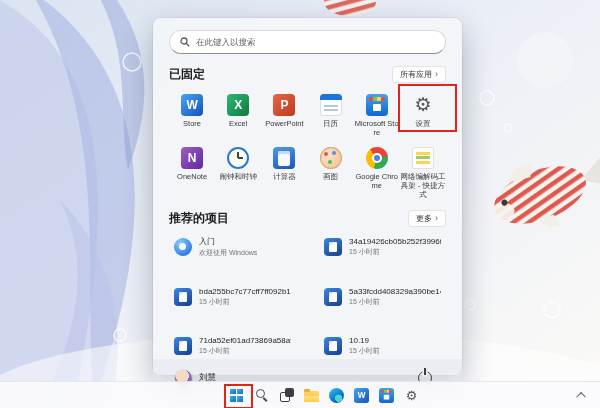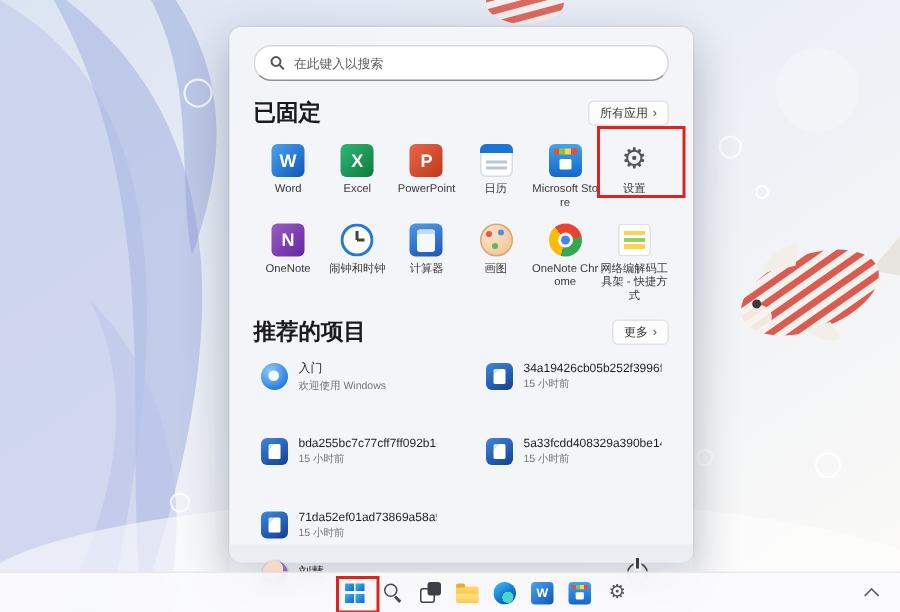--- a/index.html
+++ b/index.html
@@ -13,21 +13,21 @@
     background:rgba(243,245,248,0.97);border-radius:8px;
     box-shadow:0 12px 30px rgba(20,30,60,0.30),0 0 0 1px rgba(0,0,0,0.05);}
   .search-bar{height:22px;background:#fff;border:1px solid #d9d9d9;border-bottom-color:#8f8f8f;
     border-radius:12px;display:flex;align-items:center;gap:6px;padding:0 10px;flex:none;}
   .search-input{border:0;outline:0;background:transparent;flex:1;font-size:8.5px;color:#333;
     font-family:inherit;padding:0;}
   .search-input::placeholder{color:#5f5f5f;}
 
   .sec-head{display:flex;align-items:center;justify-content:space-between;margin-top:12px;flex:none;}
   .rec-head{margin-top:9px;gap:12px;}
-  .sec-title{font-size:15px;font-weight:700;color:#1b1b1b;}
+  .sec-title{font-size:12px;font-weight:700;color:#1b1b1b;}
   .pill{display:flex;align-items:center;gap:3px;font-size:8px;color:#333;background:rgba(255,255,255,0.8);
     border:1px solid rgba(0,0,0,0.10);border-radius:4px;padding:2px 7px;cursor:pointer;font-family:inherit;}
   .chev{font-size:9px;line-height:1;color:#555;}
 
   .app-grid{margin-top:7px;display:grid;grid-template-columns:repeat(6,1fr);row-gap:4px;flex:none;}
   .app{display:flex;flex-direction:column;align-items:center;gap:3px;padding:4px 0 2px;border-radius:4px;cursor:pointer;}
   .app-label{font-size:7.5px;line-height:1.2;color:#383838;text-align:center;max-width:45px;word-break:break-all;}
 
   .tic{position:relative;display:block;width:22px;height:22px;flex:none;}
   .tile-letter{border-radius:4px;color:#fff;font-weight:700;font-size:12px;line-height:22px;text-align:center;}
@@ -172,21 +172,21 @@
       <span class="sec-title">已固定</span>
       <button class="pill">
         <span>所有应用</span>
         <span class="chev">›</span>
       </button>
     </div>
 
     <div class="app-grid">
       <div class="app">
         <span class="tic tile-letter ic-word">W</span>
-        <span class="app-label">Word</span>
+        <span class="app-label">Store</span>
       </div>
       <div class="app">
         <span class="tic tile-letter ic-excel">X</span>
         <span class="app-label">Excel</span>
       </div>
       <div class="app">
         <span class="tic tile-letter ic-ppt">P</span>
         <span class="app-label">PowerPoint</span>
       </div>
       <div class="app">
@@ -214,21 +214,21 @@
         <span class="tic ic-calc"></span>
         <span class="app-label">计算器</span>
       </div>
       <div class="app">
         <span class="tic ic-paint"></span>
         <span class="app-label">画图</span>
       </div>
 
       <div class="app">
         <span class="tic ic-chrome"></span>
-        <span class="app-label">OneNote Chrome</span>
+        <span class="app-label">Google Chrome</span>
       </div>
       <div class="app">
         <span class="tic ic-codec"></span>
         <span class="app-label">网络编解码工具架 - 快捷方式</span>
       </div>
     </div>
 
     <div class="sec-head rec-head">
       <span class="sec-title">推荐的项目</span>
       <button class="pill">
@@ -266,20 +266,27 @@
           <div class="rec-sub">15 小时前</div>
         </span>
       </div>
       <div class="rec-item">
         <span class="ric-doc"></span>
         <span class="rec-text">
           <div class="rec-title">71da52ef01ad73869a58a9db0dc0c6c36...</div>
           <div class="rec-sub">15 小时前</div>
         </span>
       </div>
+      <div class="rec-item">
+        <span class="ric-doc"></span>
+        <span class="rec-text">
+          <div class="rec-title">10.19</div>
+          <div class="rec-sub">15 小时前</div>
+        </span>
+      </div>
     </div>
 
     <div class="user-bar">
       <div class="user-chip">
         <span class="avatar"></span>
         <span class="user-name">刘慧</span>
       </div>
       <button class="power-btn">
         <span class="power-ic"></span>
       </button>

